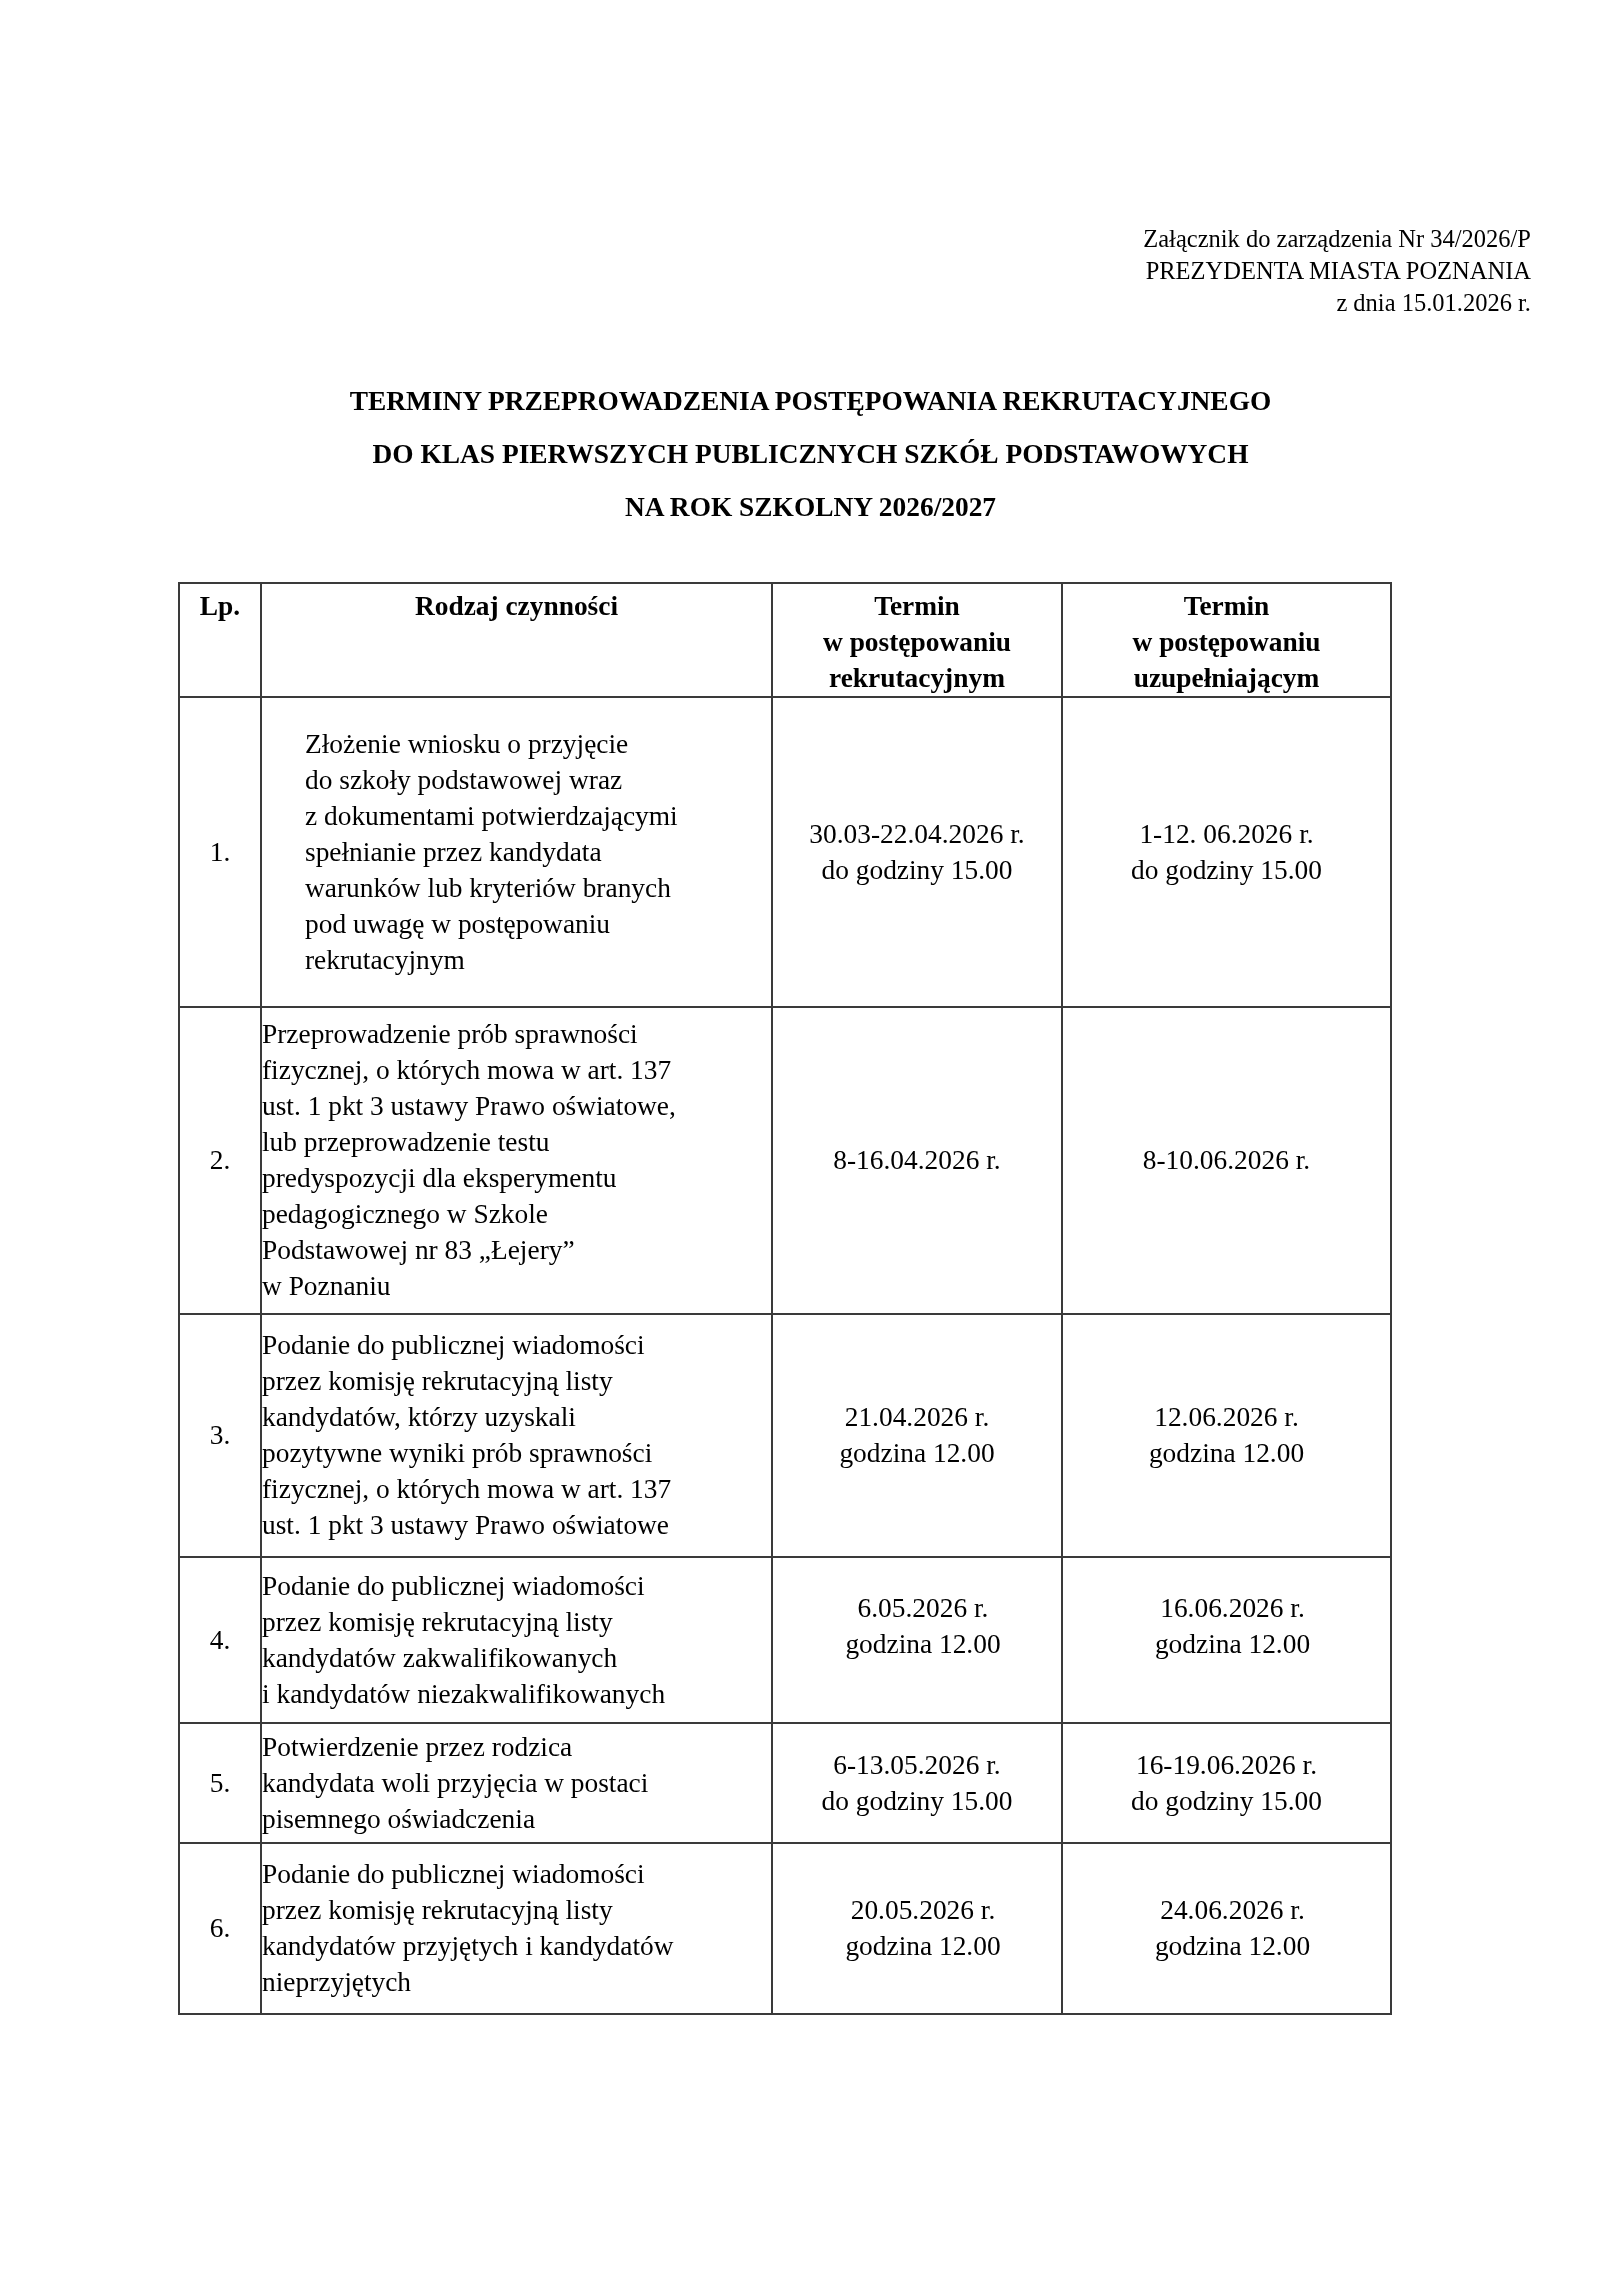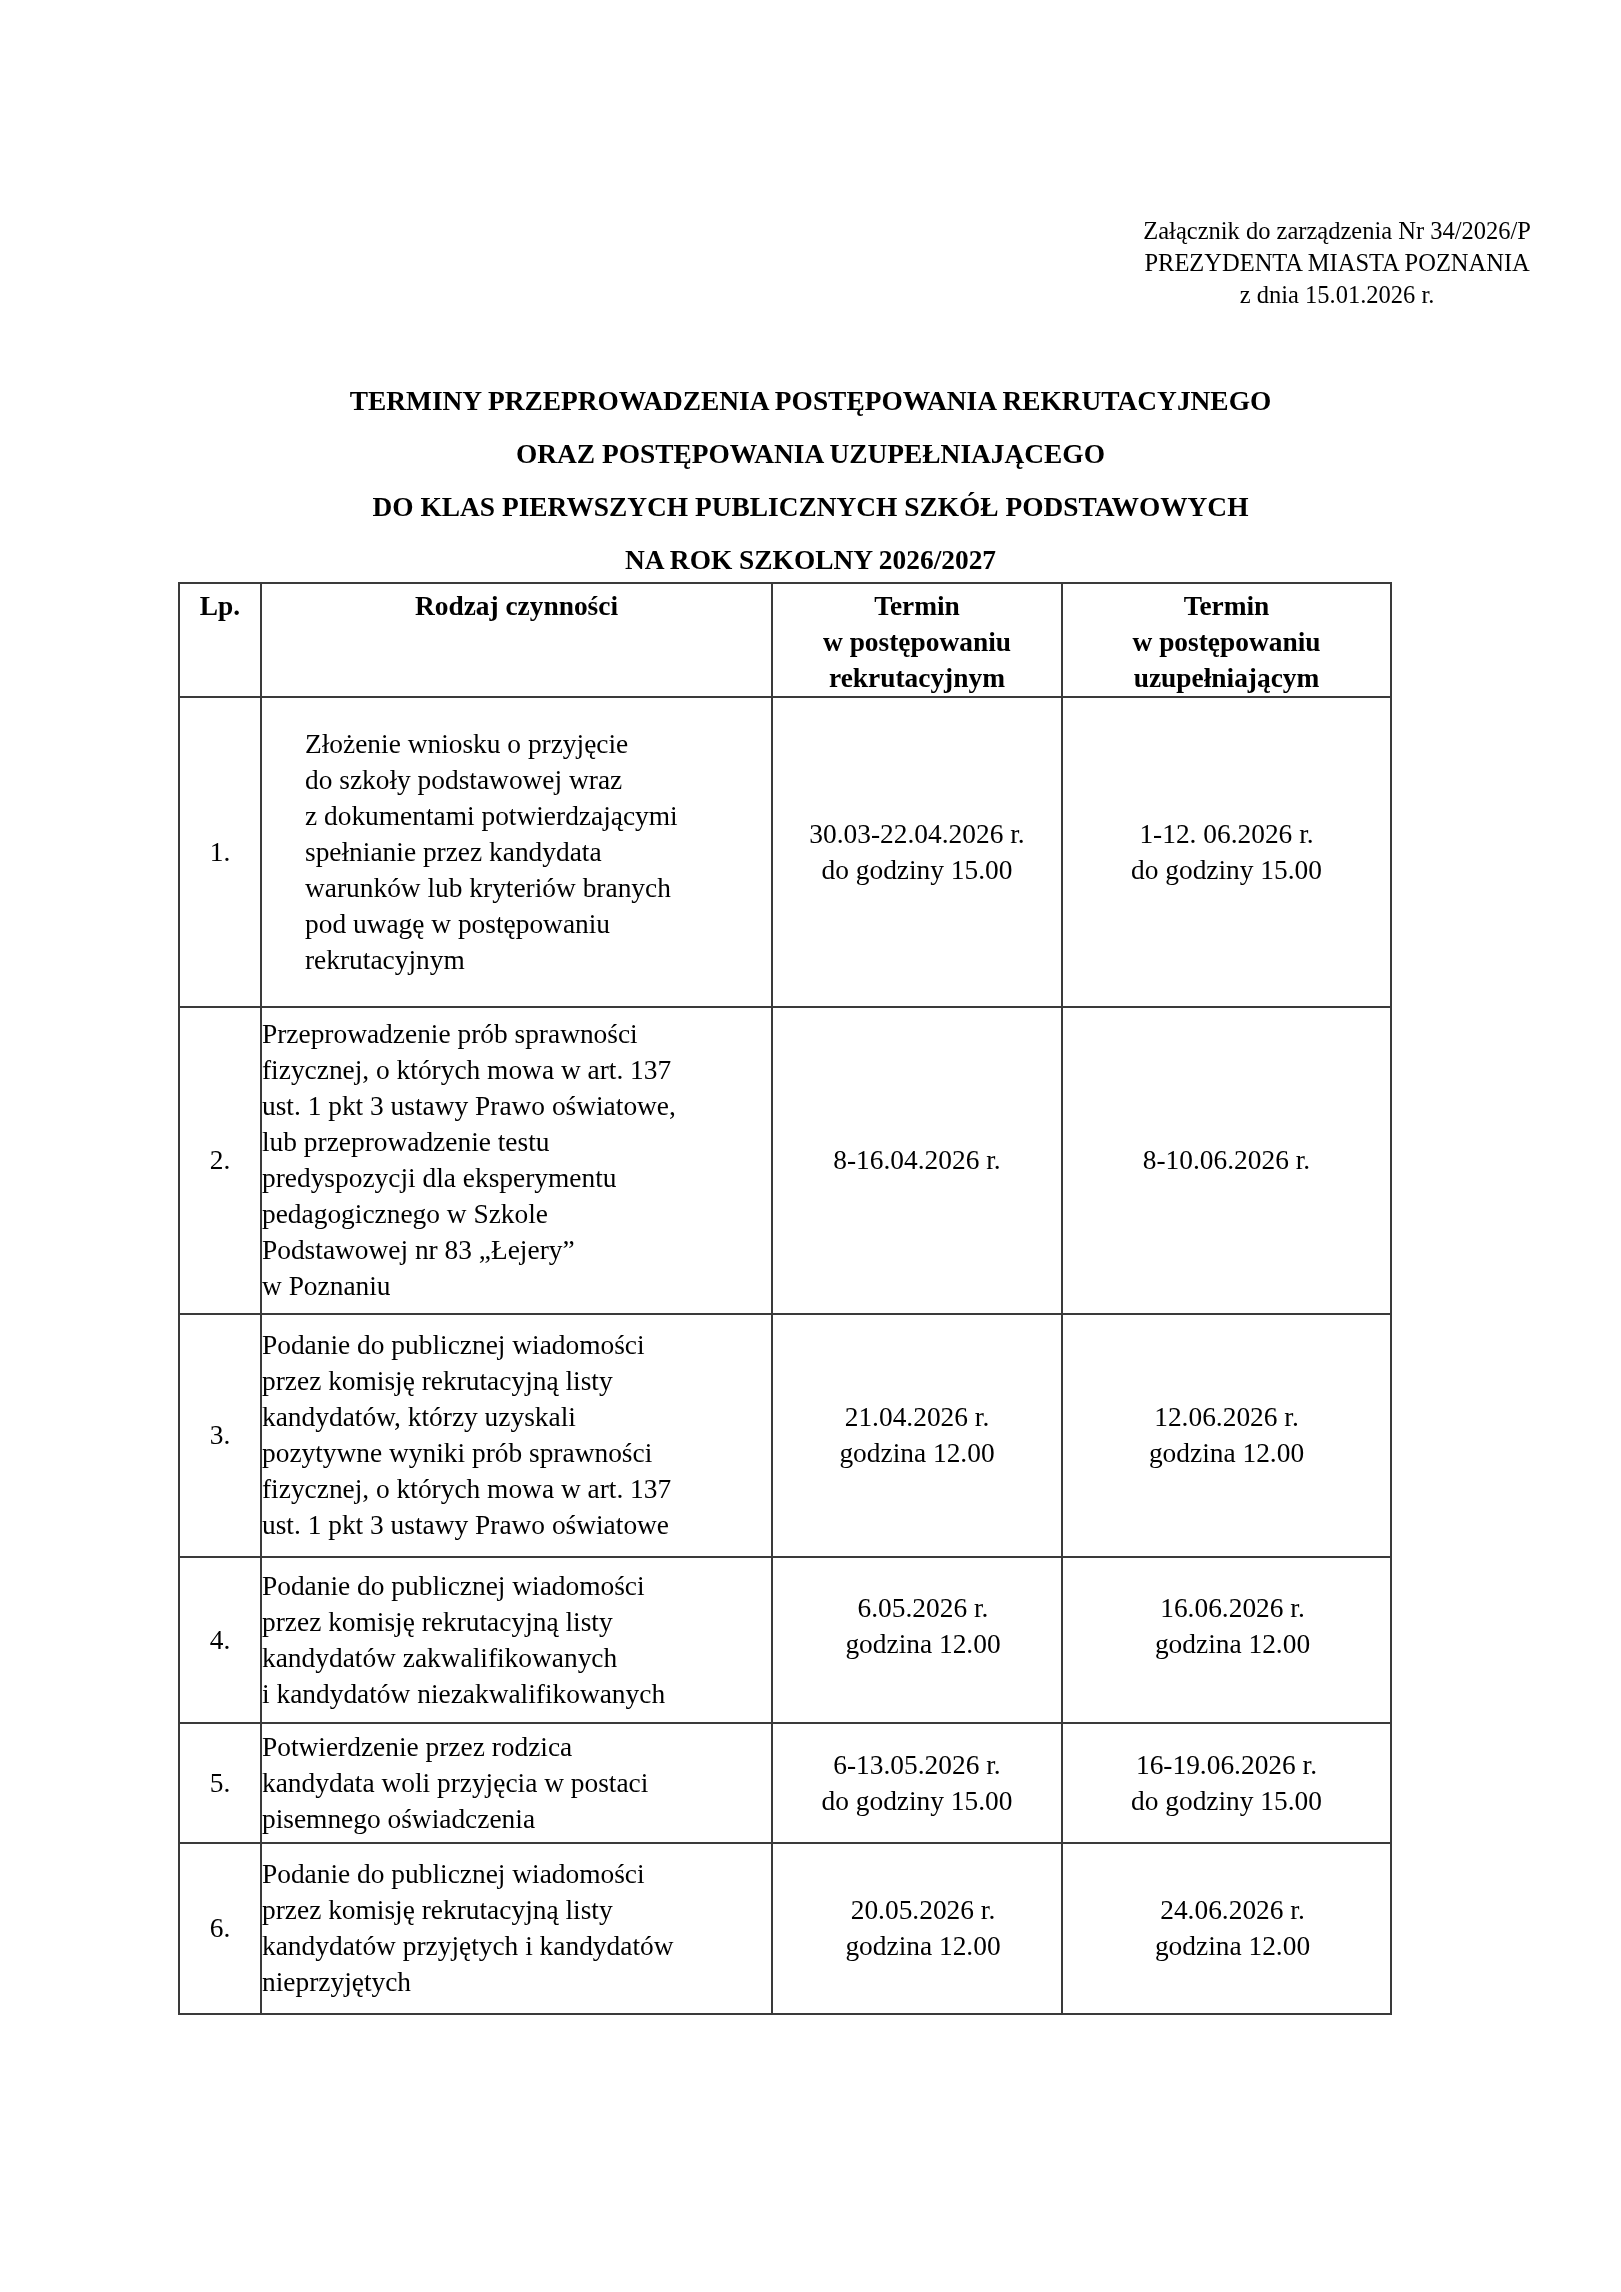--- a/index.html
+++ b/index.html
@@ -1,21 +1,21 @@
 <!DOCTYPE html>
 <html><head>
 <meta charset="utf-8">
 <style>
   html, body { margin: 0; padding: 0; background: #ffffff; }
   body {
     width: 1621px; height: 2293px; position: relative; overflow: hidden;
     font-family: "Liberation Serif", "DejaVu Serif", serif; color: #000;
   }
   .header-block {
-    position: absolute; right: 90px; top: 215px; text-align: center;
+    position: absolute; right: 90px; top: 223px; text-align: right;
     font-size: 24.5px; line-height: 32px;
   }
   .title-block {
     position: absolute; left: 0; width: 1621px; top: 370px; text-align: center;
     font-size: 27.4px; font-weight: bold; margin-top: 12px;
   }
   .title-line { height: 53px; line-height: 39px; }
   table.sched {
     position: absolute; left: 178px; top: 582px; width: 1212px;
     border-collapse: collapse; table-layout: fixed;
@@ -42,21 +42,20 @@
 <body>
 
 <div class="header-block">
   <div>Załącznik do zarządzenia Nr 34/2026/P</div>
   <div>PREZYDENTA MIASTA POZNANIA</div>
   <div>z dnia 15.01.2026 r.</div>
 </div>
 
 <div class="title-block">
   <div class="title-line">TERMINY PRZEPROWADZENIA POSTĘPOWANIA REKRUTACYJNEGO</div>
-  <div class="title-line">ORAZ POSTĘPOWANIA UZUPEŁNIAJĄCEGO</div>
   <div class="title-line">DO KLAS PIERWSZYCH PUBLICZNYCH SZKÓŁ PODSTAWOWYCH</div>
   <div class="title-line">NA ROK SZKOLNY 2026/2027</div>
 </div>
 
 <table class="sched">
   <colgroup>
       <col class="c1">
       <col class="c2">
       <col class="c3">
       <col class="c4">

